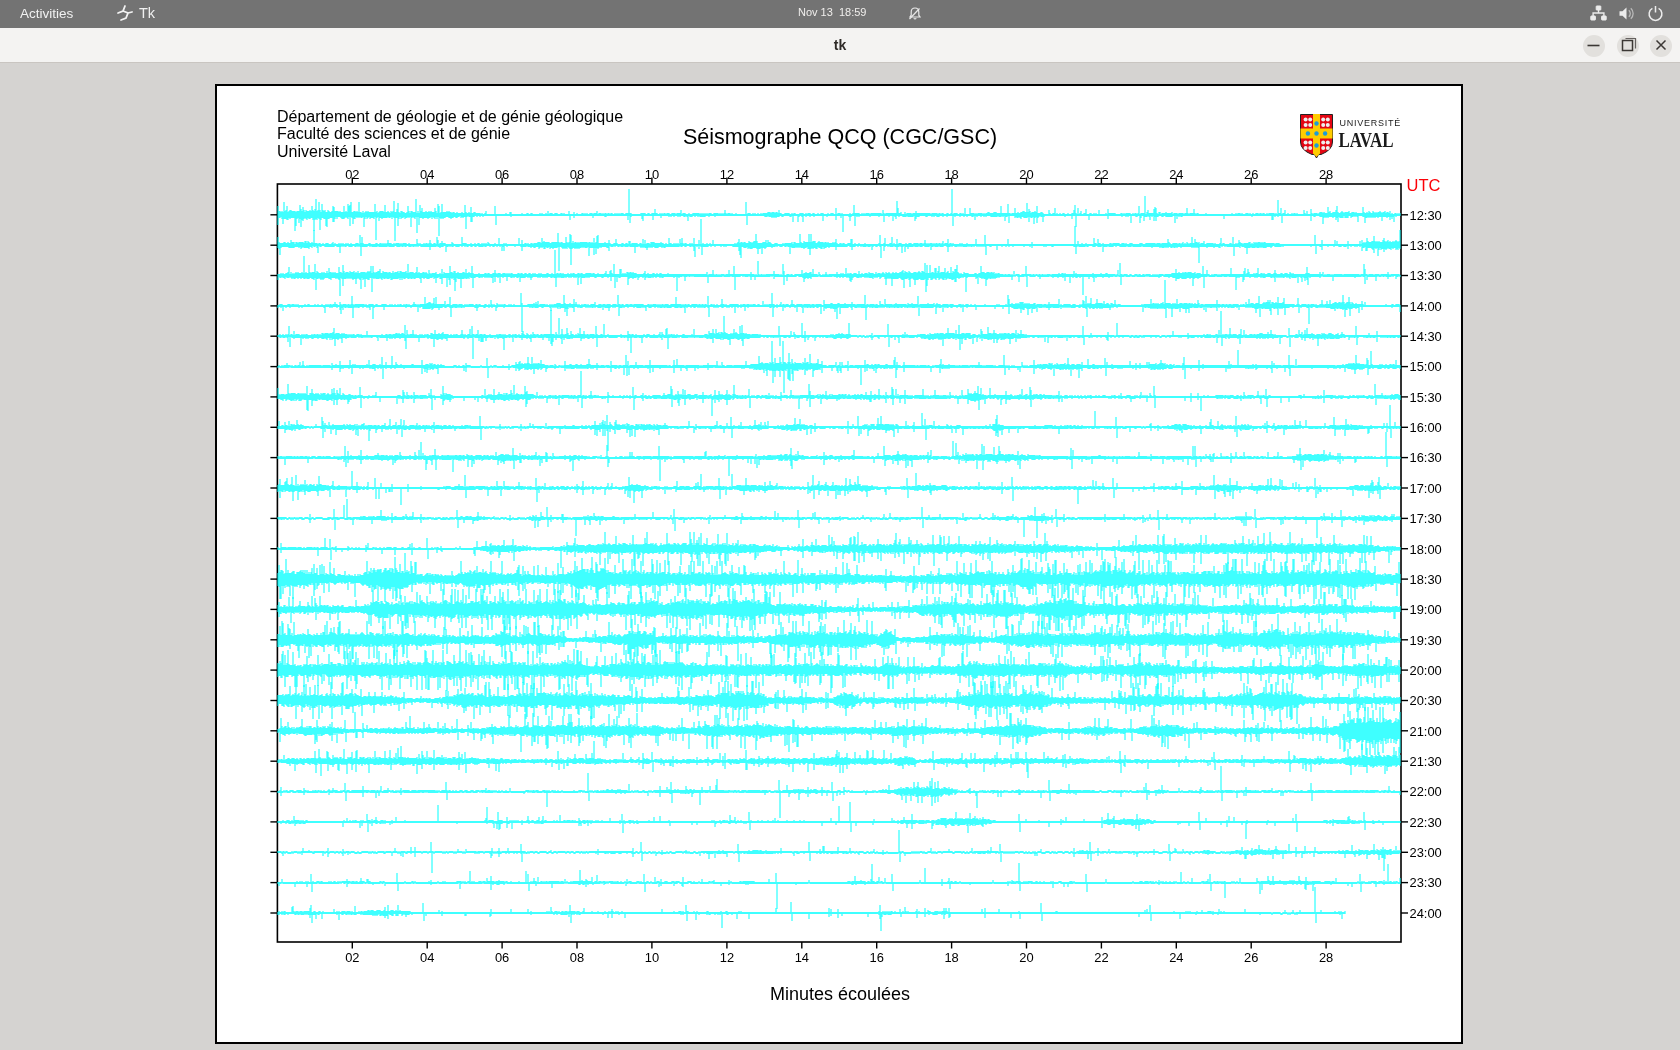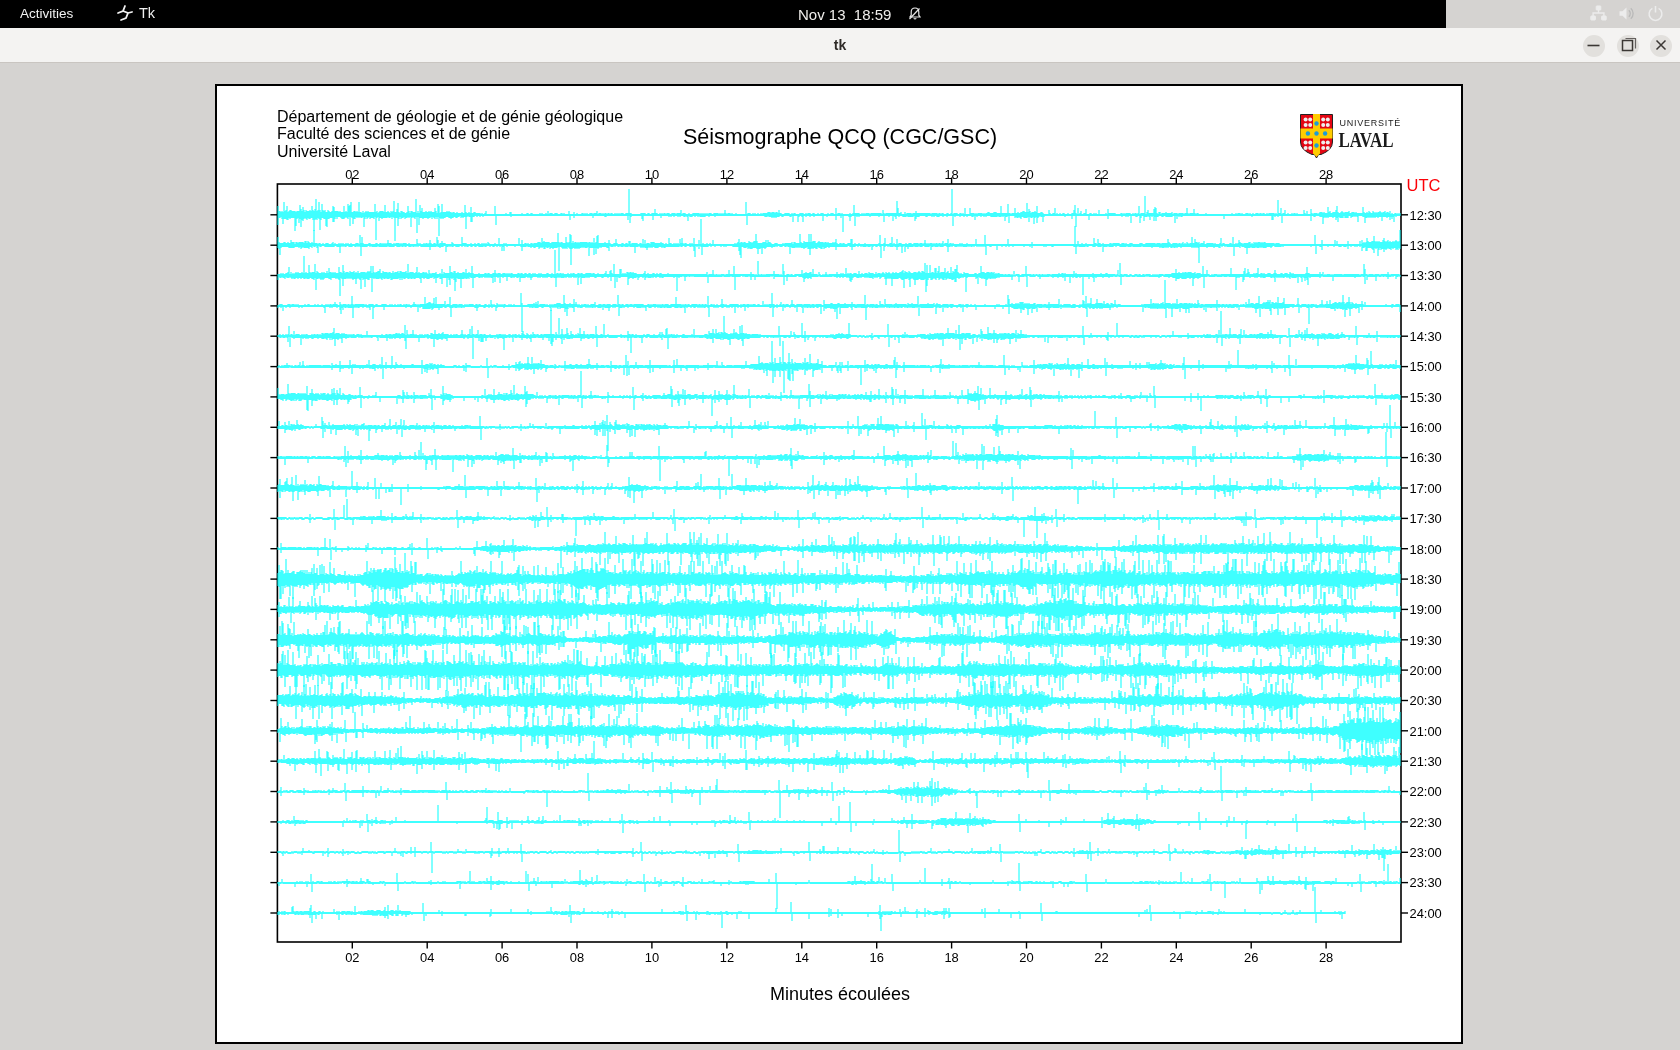--- a/index.html
+++ b/index.html
@@ -1,30 +1,30 @@
 <!DOCTYPE html>
 <html><head><meta charset="utf-8"><style>
 html,body{margin:0;padding:0;background:#d5d3d1;width:1680px;height:1050px;overflow:hidden}
 *{box-sizing:border-box}
 .abs{position:absolute}
-#topbar{position:absolute;left:0;top:0;width:1446px;height:28px;background:#000000;color:#f1f1f1;font-family:"Liberation Sans",sans-serif;font-size:14px}
+#topbar{position:absolute;left:0;top:0;width:1680px;height:28px;background:#737373;color:#f1f1f1;font-family:"Liberation Sans",sans-serif;font-size:14px}
 #titlebar{position:absolute;left:0;top:28px;width:1680px;height:35px;background:#f4f3f2;border-bottom:1px solid #c9c5c1}
 #panel{position:absolute;left:215px;top:84px;width:1248px;height:960px;background:#ffffff;border:2px solid #000}
 .winbtn{position:absolute;top:34.5px;width:22px;height:22px;border-radius:50%;background:#e2e0dd}
 </style></head><body>
 <div id="panel"></div>
 <div id="topbar">
   <span class="abs" style="left:20px;top:5.5px;font-size:13.5px">Activities</span>
   <svg class="abs" style="left:115px;top:4px" width="20" height="20" viewBox="0 0 20 20">
     <g stroke="#f2f2f2" stroke-width="1.8" fill="none" stroke-linecap="round">
       <path d="M10 2 L8 7 L3 9 M8 7 L13 9 L11 14 L6 16 M13 9 L17 8"></path>
     </g>
   </svg>
   <span class="abs" style="left:139px;top:5px;font-size:14.5px;color:#f0f0f0">Tk</span>
-  <span class="abs" style="left:798px;top:6px;font-size:15px;color:#f0eeec">Nov 13&nbsp;&nbsp;18:59</span>
+  <span class="abs" style="left:798px;top:6px;font-size:11px;color:#f0eeec">Nov 13&nbsp;&nbsp;18:59</span>
   <svg class="abs" style="left:907px;top:6px" width="16" height="16" viewBox="0 0 16 16">
     <path d="M8 2 C5.6 2 4.2 3.8 4.2 6 L4.2 9.2 L3 11 L13 11 L11.8 9.2 L11.8 6 C11.8 3.8 10.4 2 8 2 Z" fill="none" stroke="#e8e8e8" stroke-width="1.2"></path>
     <path d="M6.8 12.2 A1.4 1.4 0 0 0 9.2 12.2" fill="none" stroke="#e8e8e8" stroke-width="1.2"></path>
     <line x1="2.5" y1="13" x2="12.5" y2="2.5" stroke="#e8e8e8" stroke-width="1.2"></line>
   </svg>
   <svg class="abs" style="left:1590px;top:5px" width="17" height="17" viewBox="0 0 17 17">
     <g fill="#ececec" stroke="#ececec">
       <rect x="6.2" y="1" width="4.6" height="4" rx="0.5"></rect>
       <rect x="0.8" y="11" width="4.6" height="4" rx="0.5"></rect>
       <rect x="11.6" y="11" width="4.6" height="4" rx="0.5"></rect>

